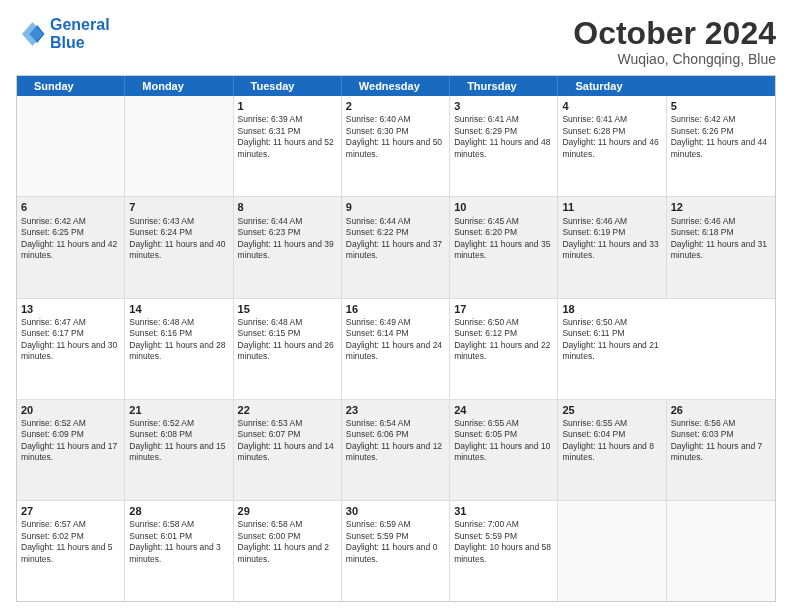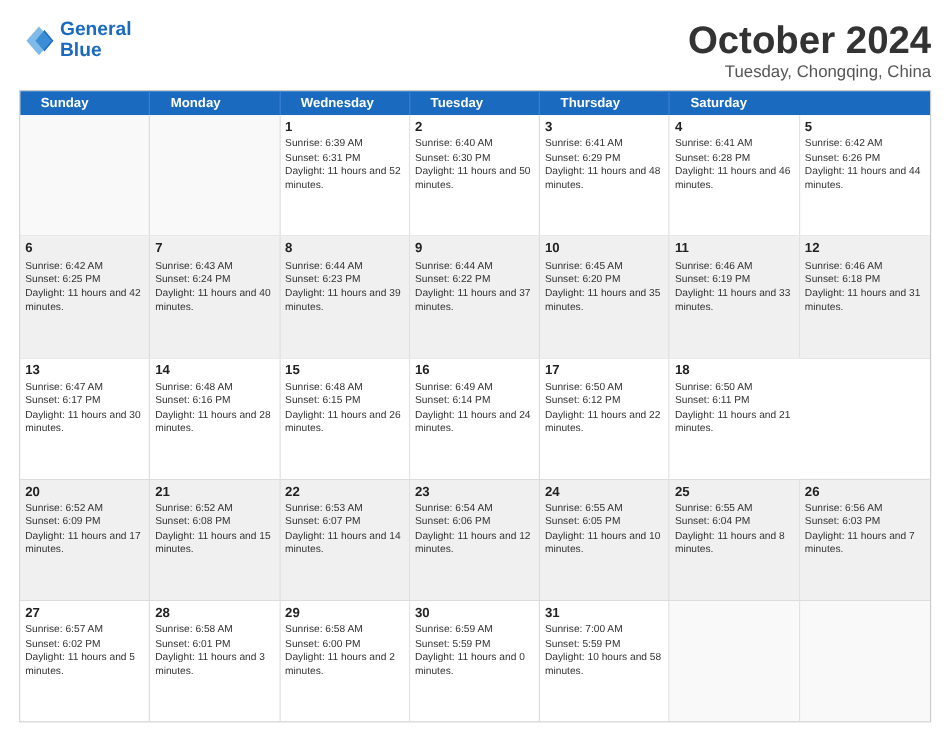--- a/index.html
+++ b/index.html
@@ -111,31 +111,31 @@
         <polygon points="28,8 38,20 28,32 18,20" fill="#1a6bbf"></polygon>
         <polygon points="22,4 36,20 22,36 8,20" fill="#4a9de0" opacity="0.7"></polygon>
       </svg>
       <div>
         <div style="font-size:16px;font-weight:bold;color:#1a6bbf;line-height:1.1">General</div>
         <div style="font-size:16px;font-weight:bold;color:#1a6bbf;line-height:1.1">Blue</div>
       </div>
     </div>
     <div class="title-area">
       <div class="month-title">October 2024</div>
-      <div class="subtitle">Tuesday, Chongqing, China</div>
+      <div class="subtitle">Wuqiao, Chongqing, Blue</div>
     </div>
   </div>
 
   <div class="calendar">
     <div class="cal-header">
 
     <div class="cal-header-cell">Sunday</div>
         <div class="cal-header-cell">Monday</div>
+        <div class="cal-header-cell">Tuesday</div>
         <div class="cal-header-cell">Wednesday</div>
-        <div class="cal-header-cell">Tuesday</div>
         <div class="cal-header-cell">Thursday</div>
         <div class="cal-header-cell">Saturday</div>
       </div>
     <div class="cal-body">
 
     <div class="cal-row">
           <div class="cal-cell empty"></div>
           <div class="cal-cell empty"></div>
           <div class="cal-cell">
             <div class="day-num">1</div>

